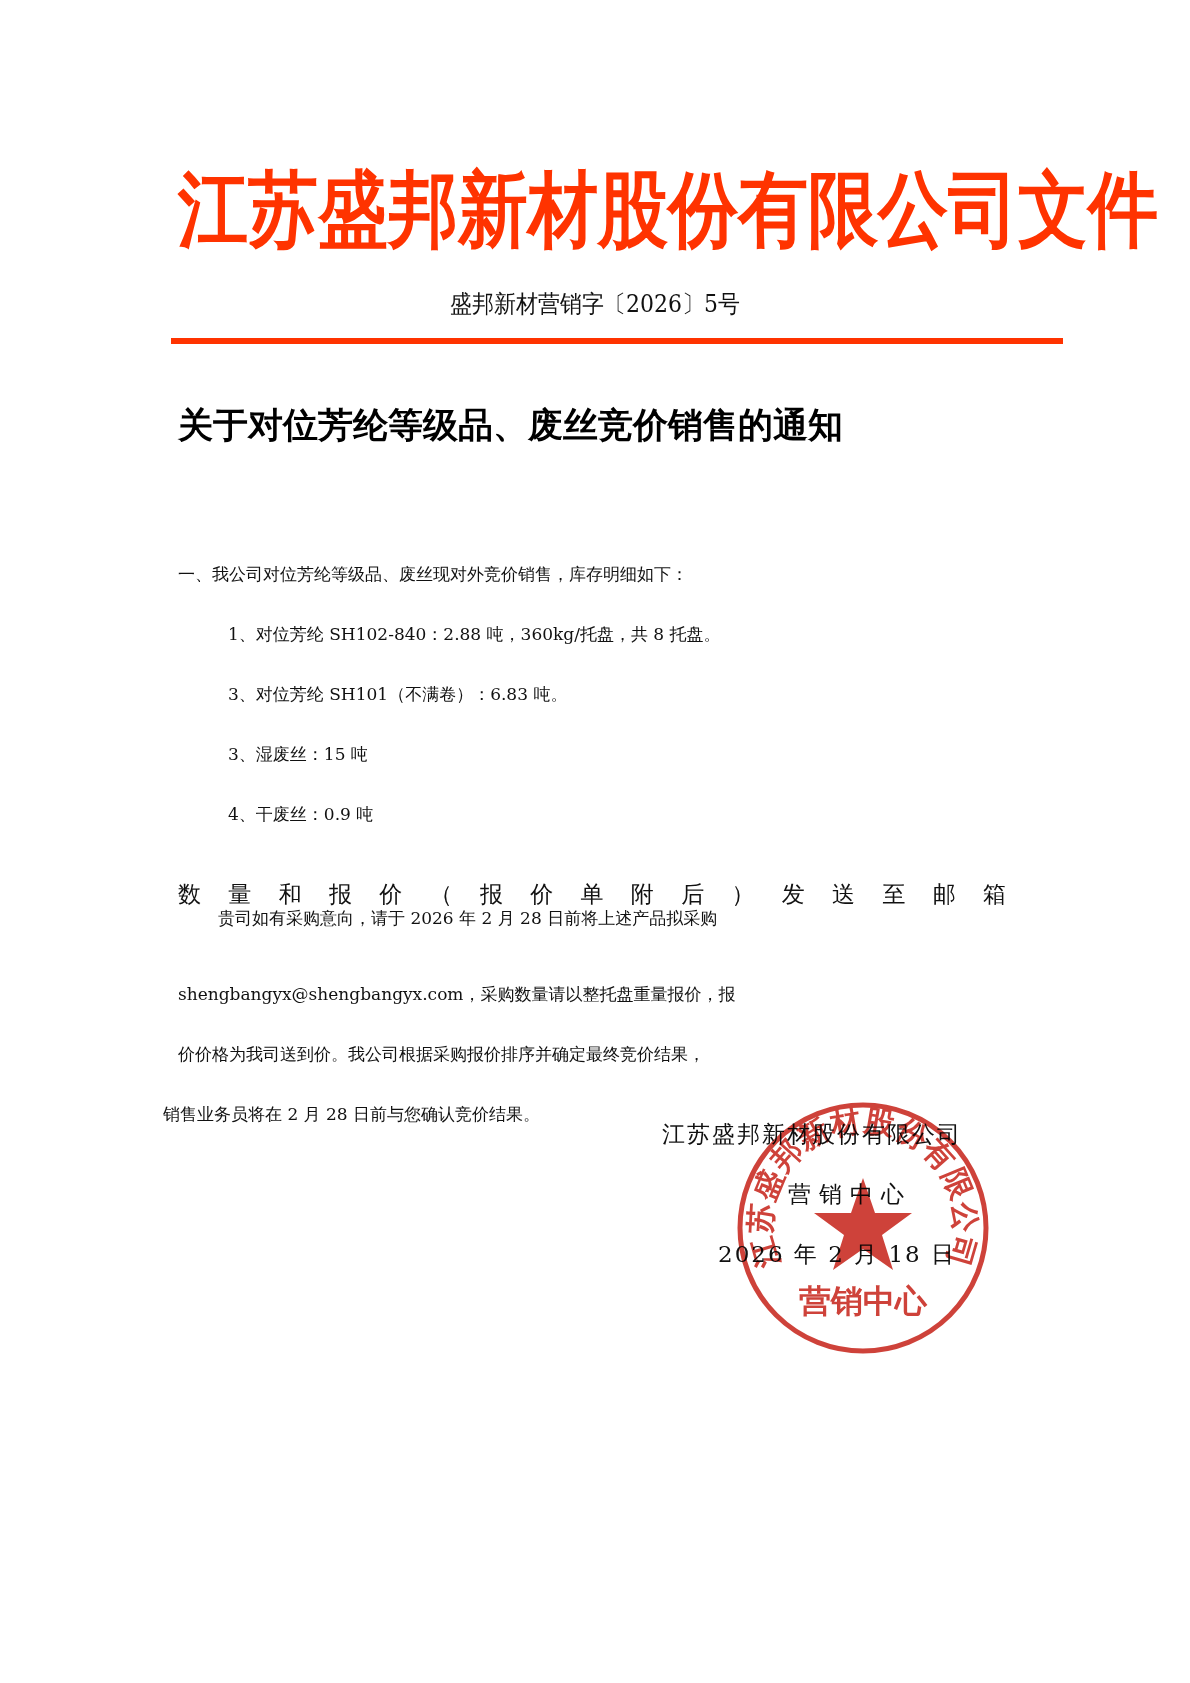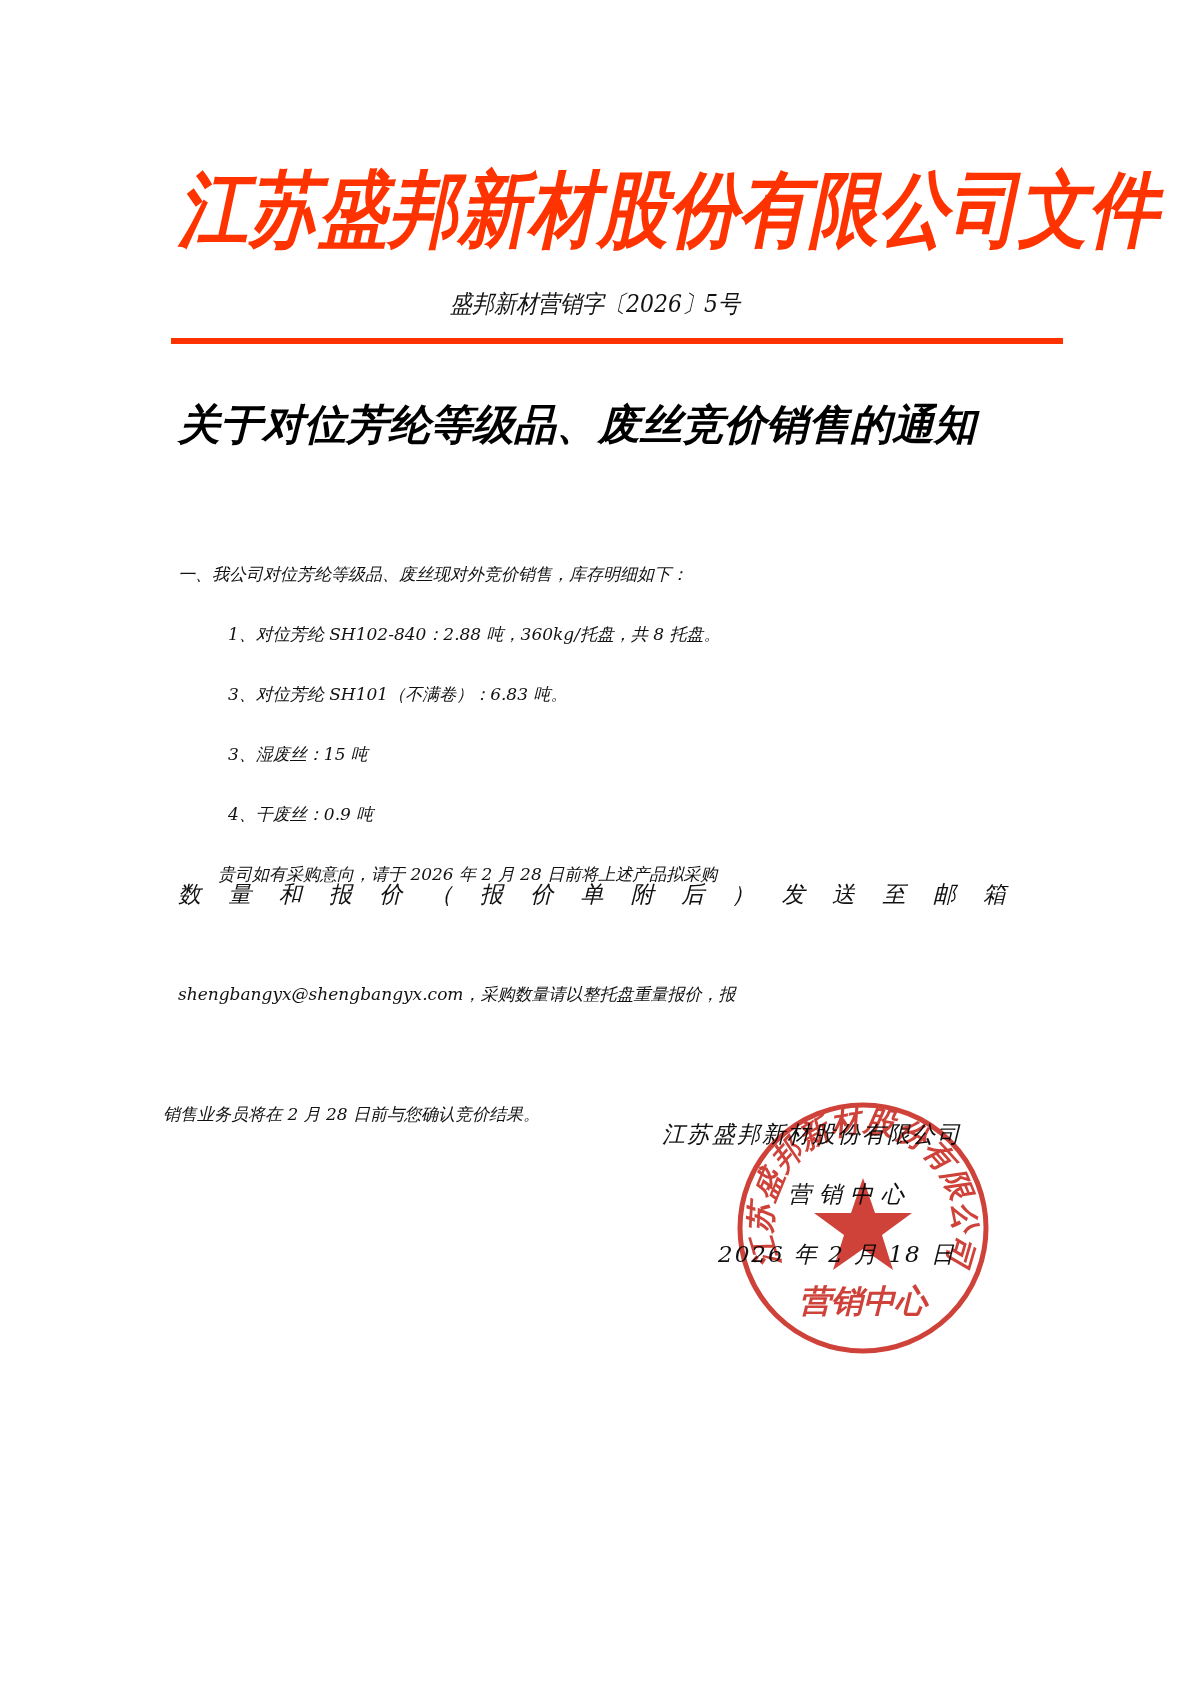--- a/index.html
+++ b/index.html
@@ -1,17 +1,17 @@
 <!DOCTYPE html>
 <html><head>
   <meta charset="utf-8">
   <style>
     html, body { margin: 0; padding: 0; background: #ffffff; }
     body { width: 1190px; height: 1683px; position: relative; overflow: hidden; }
-    .page { position: absolute; left: 0; top: 0; width: 1028px; height: 1683px; background: #ffffff; font-style: italic; }
+    .page { position: absolute; left: 0; top: 0; width: 1028px; height: 1683px; background: #ffffff; }
 
     .doc-title {
       position: absolute; left: 178px; top: 158px; width: 840px;
       font-family: "Liberation Serif", "DejaVu Serif", serif;
       font-size: 70px; line-height: 90px; color: #ff3300;
       letter-spacing: 0px; white-space: nowrap;
       transform: scaleY(1.18); transform-origin: left top;
       font-weight: bold;
     }
     .doc-number {
@@ -20,21 +20,21 @@
       font-size: 22px; line-height: 30px; color: #111;
       transform: scaleY(1.1); transform-origin: center top;
     }
     .red-rule {
       position: absolute; left: 171px; top: 338px; width: 892px; height: 6px;
       background: #ff3300;
     }
     .heading {
       position: absolute; left: 178px; top: 402px; width: 860px; white-space: nowrap;
       font-family: "DejaVu Sans", "Liberation Sans", sans-serif;
-      font-size: 42px; line-height: 46px; font-weight: bold; color: #000;
+      font-size: 35px; line-height: 46px; font-weight: bold; color: #000;
     }
     .line {
       position: absolute; white-space: nowrap;
       font-family: "DejaVu Serif", "Liberation Serif", serif;
       font-size: 17px; line-height: 32px; color: #111; margin-top: 40px;
     }
     .justify-line {
       position: absolute; left: 178px; width: 828px; display: flex; justify-content: space-between;
       font-family: "DejaVu Serif", "Liberation Serif", serif;
       font-size: 23px; line-height: 32px; color: #111;
@@ -59,21 +59,21 @@
 
   <div class="heading">关于对位芳纶等级品、废丝竞价销售的通知</div>
 
   <div class="line" style="left:178px; top:518px;">一、我公司对位芳纶等级品、废丝现对外竞价销售，库存明细如下：</div>
 
   <div class="line" style="left:228px; top:578px;">1、对位芳纶 SH102-840：2.88 吨，360kg/托盘，共 8 托盘。</div>
   <div class="line" style="left:228px; top:638px;">3、对位芳纶 SH101（不满卷）：6.83 吨。</div>
   <div class="line" style="left:228px; top:698px;">3、湿废丝：15 吨</div>
   <div class="line" style="left:228px; top:758px;">4、干废丝：0.9 吨</div>
 
-  <div class="line" style="left:218px; top:818px;">贵司如有采购意向，请于 2026 年 2 月 28 日前将上述产品拟采购</div>
+  <div class="line" style="left:218px; top:862px;">贵司如有采购意向，请于 2026 年 2 月 28 日前将上述产品拟采购</div>
 
   <div class="justify-line" style="top:878px;">
     <span>数</span>
     <span>量</span>
     <span>和</span>
     <span>报</span>
     <span>价</span>
     <span>（</span>
     <span>报</span>
     <span>价</span>
@@ -82,20 +82,21 @@
     <span>后</span>
     <span>）</span>
     <span>发</span>
     <span>送</span>
     <span>至</span>
     <span>邮</span>
     <span>箱</span>
   </div>
 
   <div class="line" style="left:178px; top:938px;">shengbangyx@shengbangyx.com，采购数量请以整托盘重量报价，报</div>
+  <div class="line" style="left:178px; top:998px;">价价格为我司送到价。我公司根据采购报价排序并确定最终竞价结果，</div>
   <div class="line" style="left:163px; top:1058px;">销售业务员将在 2 月 28 日前与您确认竞价结果。</div>
 
   <div class="sig" style="left:662px; top:1118px;">江苏盛邦新材股份有限公司</div>
   <div class="sig" style="left:788px; top:1178px; letter-spacing:8px;">营销中心</div>
   <div class="sig" style="left:718px; top:1238px;">2026 年 2 月 18 日</div>
 
   <svg class="seal" viewBox="0 0 256 256">
     <defs>
       <path id="sealArc" d="M 40 150 A 92 92 0 1 1 216 150"></path>
     </defs>

